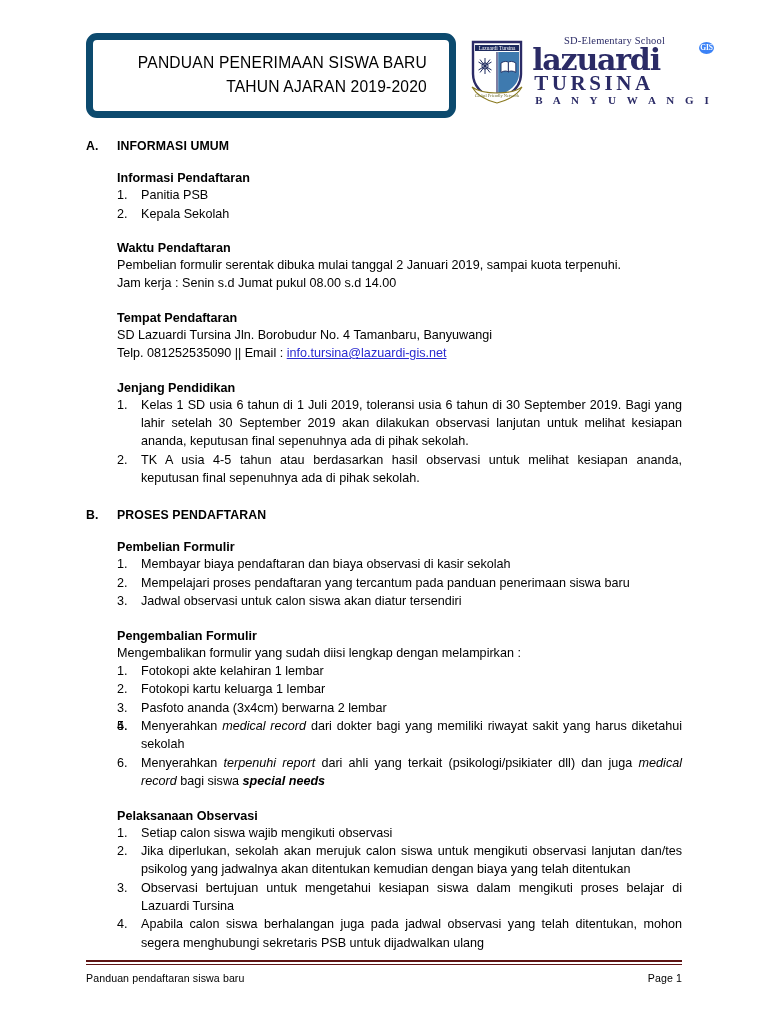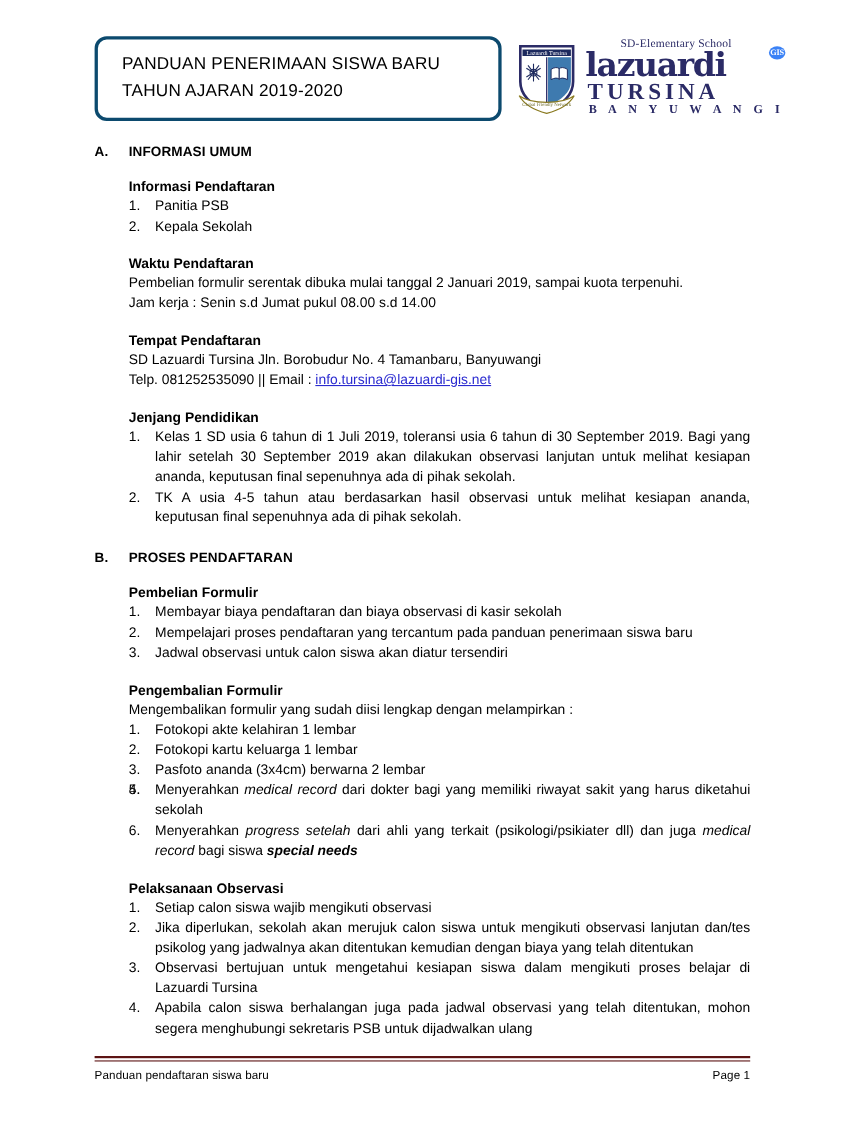--- a/index.html
+++ b/index.html
@@ -25,24 +25,24 @@
   }
 
   
   .header {
     display: flex;
     align-items: flex-start;
     justify-content: space-between;
     padding: 33px 55px 0 86px;
   }
   .title-box {
-    border: 3px solid #0c4a6e;
+    border: 7px solid #0c4a6e;
     border-radius: 11px;
     padding: 11px 22px 12px 22px;
-    text-align: left;
+    text-align: right;
     width: 370px;
     box-sizing: border-box;
   }
   .title-line {
     font-size: 15.6px;
     letter-spacing: 0.2px;
     line-height: 1.55;
     white-space: nowrap;
   }
 
@@ -325,21 +325,21 @@
         </li>
         <li>
           <span class="num">4.</span>
         </li>
         <li>
           <span class="num">5.</span>
           <span><span>Menyerahkan </span><i>medical record</i><span> dari dokter bagi yang memiliki riwayat sakit yang harus diketahui sekolah</span></span>
         </li>
         <li>
           <span class="num">6.</span>
-          <span><span>Menyerahkan </span><i>progress setelah</i><span> dari ahli yang terkait (psikologi/psikiater dll) dan juga </span><i>medical record</i><span> bagi siswa </span><span class="bi">special needs</span></span>
+          <span><span>Menyerahkan </span><i>terpenuhi report</i><span> dari ahli yang terkait (psikologi/psikiater dll) dan juga </span><i>medical record</i><span> bagi siswa </span><span class="bi">special needs</span></span>
         </li>
       </ol>
     </div>
 
     <div class="block">
       <div class="sub-head">Pelaksanaan Observasi</div>
       <ol class="nlist">
         <li>
           <span class="num">1.</span>
           <span>Setiap calon siswa wajib mengikuti observasi</span>

